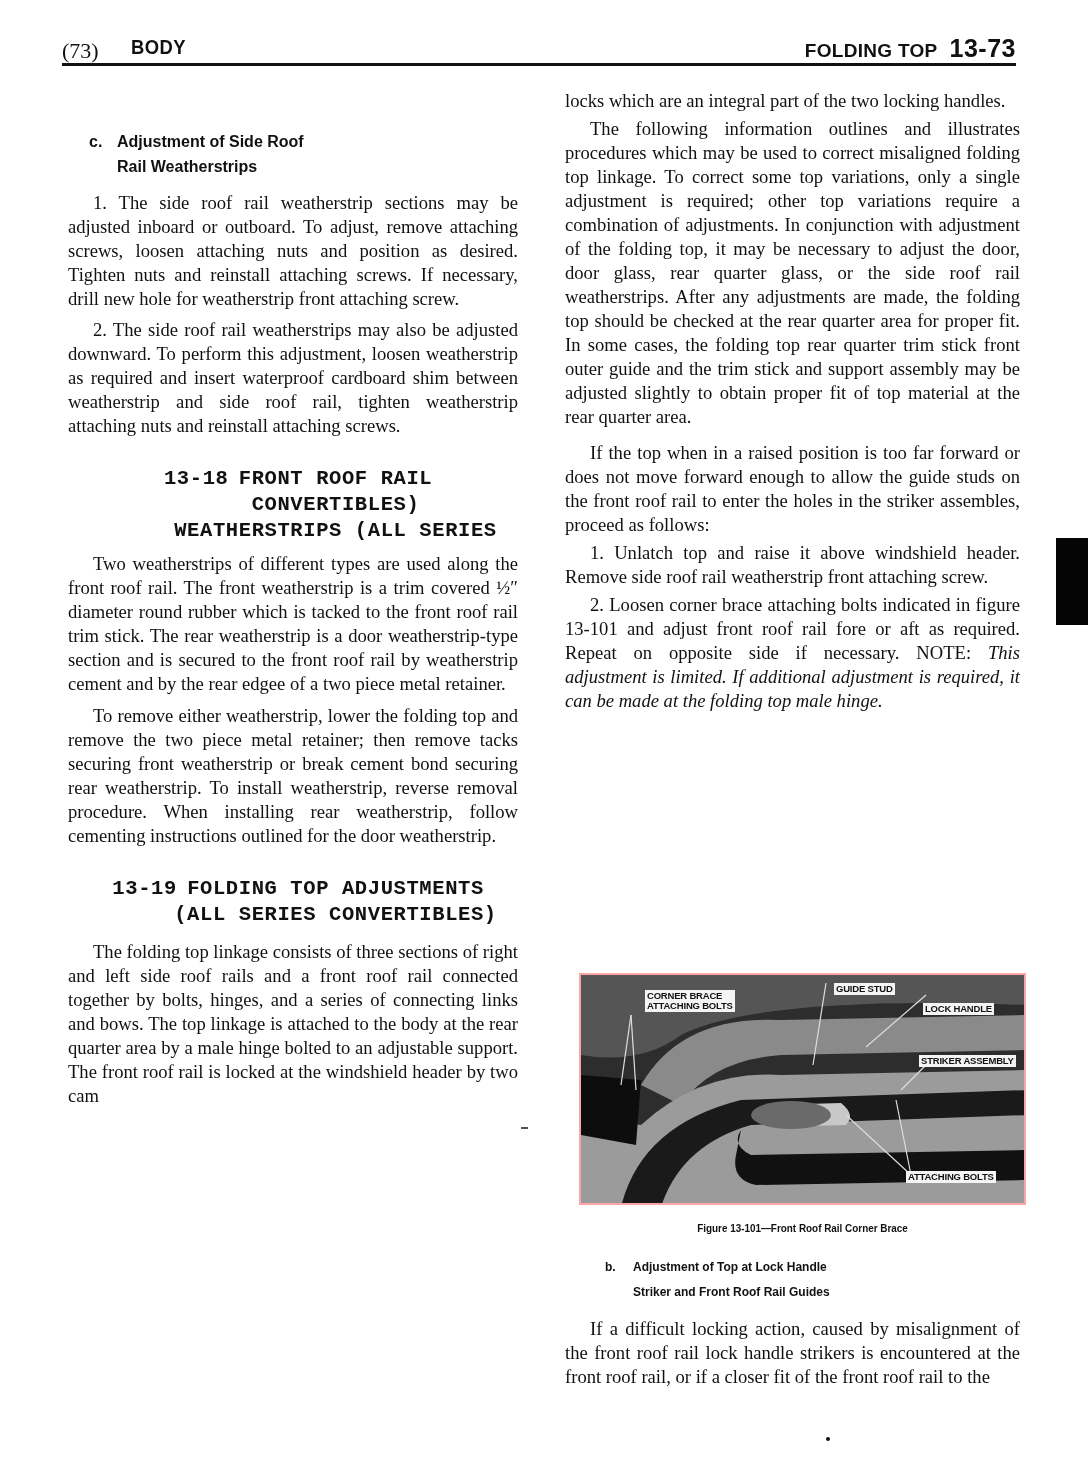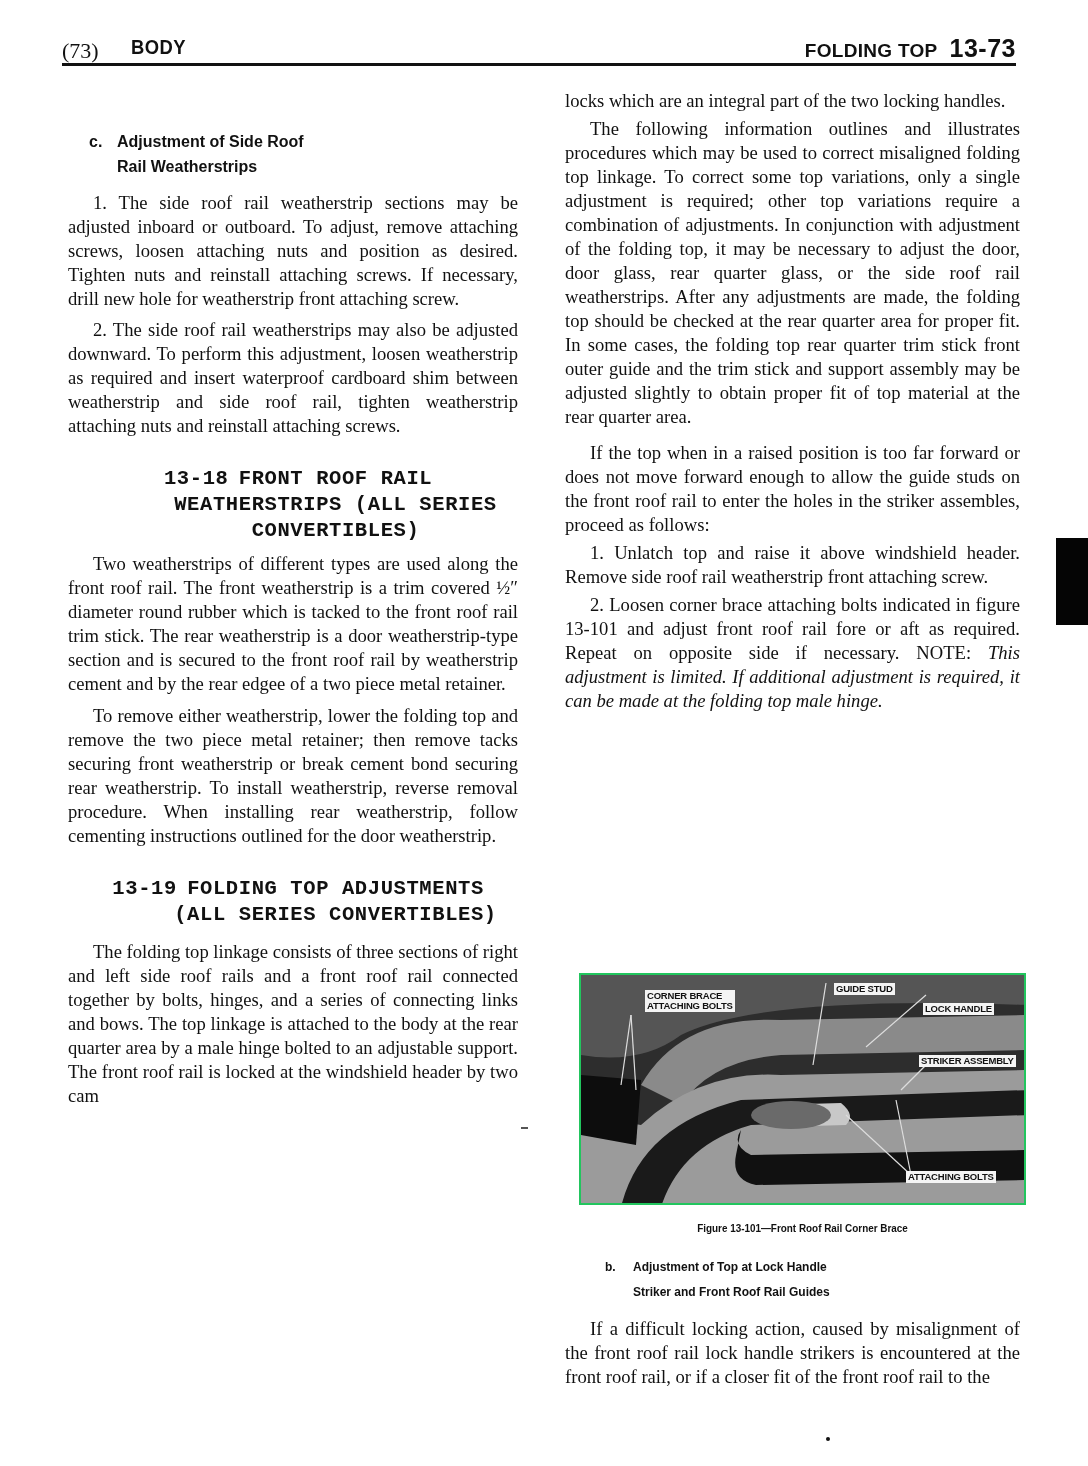--- a/index.html
+++ b/index.html
@@ -17,21 +17,21 @@
   .left { left:68px; top:91px; width:450px; }
   .right { left:565px; top:89px; width:455px; }
   .sub { font-family:"Liberation Sans", sans-serif; font-weight:bold; font-size:16px; line-height:25px; text-align:left; }
   .sub .lt { display:inline-block; width:28px; }
   .sub .l2 { padding-left:28px; display:block; }
   .h2 { font-family:Liberation Mono, monospace; font-weight:bold; font-size:20.5px; line-height:26px; text-align:center; letter-spacing:0.6px; }
   .h2 .num { display:inline-block; width:85px; }
   .h2 .cont { display:block; padding-left:85px; }
   .ital { font-style:italic; }
   .tab { position:absolute; left:1056px; top:538px; width:32px; height:87px; background:#050505; }
-  .fig { position:absolute; left:579px; top:973px; width:447px; height:232px; background:#3a3a3a; overflow:hidden; border:2px solid #22c55e; box-sizing:border-box; }
+  .fig { position:absolute; left:579px; top:973px; width:447px; height:232px; background:#3a3a3a; overflow:hidden; border:2px solid #fca5a5; box-sizing:border-box; }
   .fig svg { position:absolute; left:0; top:0; }
   .figlbl { position:absolute; background:#f4f4f4; color:#111; font-family:"Liberation Sans", sans-serif; font-weight:bold; font-size:9.5px; line-height:10px; padding:1px 2px; letter-spacing:-0.2px; }
   .caption { position:absolute; left:579px; top:1222px; width:447px; text-align:center; font-family:"Liberation Sans", sans-serif; font-weight:bold; font-size:11px; transform:scaleX(0.9); }
   .dot { position:absolute; left:826px; top:1437px; width:4px; height:4px; background:#111; border-radius:50%; }
   .dash { position:absolute; left:521px; top:1127px; width:7px; height:2px; background:#555; }
 </style>
 </head>
 <body>
 
 <div class="hdr">
@@ -48,22 +48,22 @@
   <div class="sub" style="margin-top:38px; margin-left:21px;">
     <span class="lt">c.</span><span>Adjustment of Side Roof</span>
     <span class="l2">Rail Weatherstrips</span>
   </div>
 
   <p class="ind" style="margin-top:12px;">1. The side roof rail weatherstrip sections may be adjusted inboard or outboard. To adjust, remove attaching screws, loosen attaching nuts and position as desired. Tighten nuts and reinstall attaching screws. If necessary, drill new hole for weatherstrip front attaching screw.</p>
   <p class="ind" style="margin-top:7px;">2. The side roof rail weatherstrips may also be adjusted downward. To perform this adjustment, loosen weatherstrip as required and insert waterproof cardboard shim between weatherstrip and side roof rail, tighten weatherstrip attaching nuts and reinstall attaching screws.</p>
 
   <div class="h2" style="margin-top:28px;">
     <span class="num">13-18</span><span>FRONT ROOF RAIL</span>
+    <span class="cont">CONVERTIBLES)</span>
     <span class="cont">WEATHERSTRIPS (ALL SERIES</span>
-    <span class="cont">CONVERTIBLES)</span>
   </div>
   <p class="ind" style="margin-top:8px;">Two weatherstrips of different types are used along the front roof rail. The front weatherstrip is a trim covered ½″ diameter round rubber which is tacked to the front roof rail trim stick. The rear weatherstrip is a door weatherstrip-type section and is secured to the front roof rail by weatherstrip cement and by the rear edgee of a two piece metal retainer.</p>
   <p class="ind" style="margin-top:8px;">To remove either weatherstrip, lower the folding top and remove the two piece metal retainer; then remove tacks securing front weatherstrip or break cement bond securing rear weatherstrip. To install weatherstrip, reverse removal procedure. When installing rear weatherstrip, follow cementing instructions outlined for the door weatherstrip.</p>
 
   <div class="h2" style="margin-top:28px;">
     <span class="num">13-19</span><span>FOLDING TOP ADJUSTMENTS</span>
     <span class="cont">(ALL SERIES CONVERTIBLES)</span>
   </div>
   <p class="ind" style="margin-top:12px;">The folding top linkage consists of three sections of right and left side roof rails and a front roof rail connected together by bolts, hinges, and a series of connecting links and bows. The top linkage is attached to the body at the rear quarter area by a male hinge bolted to an adjustable support. The front roof rail is locked at the windshield header by two cam</p>
 </div>

